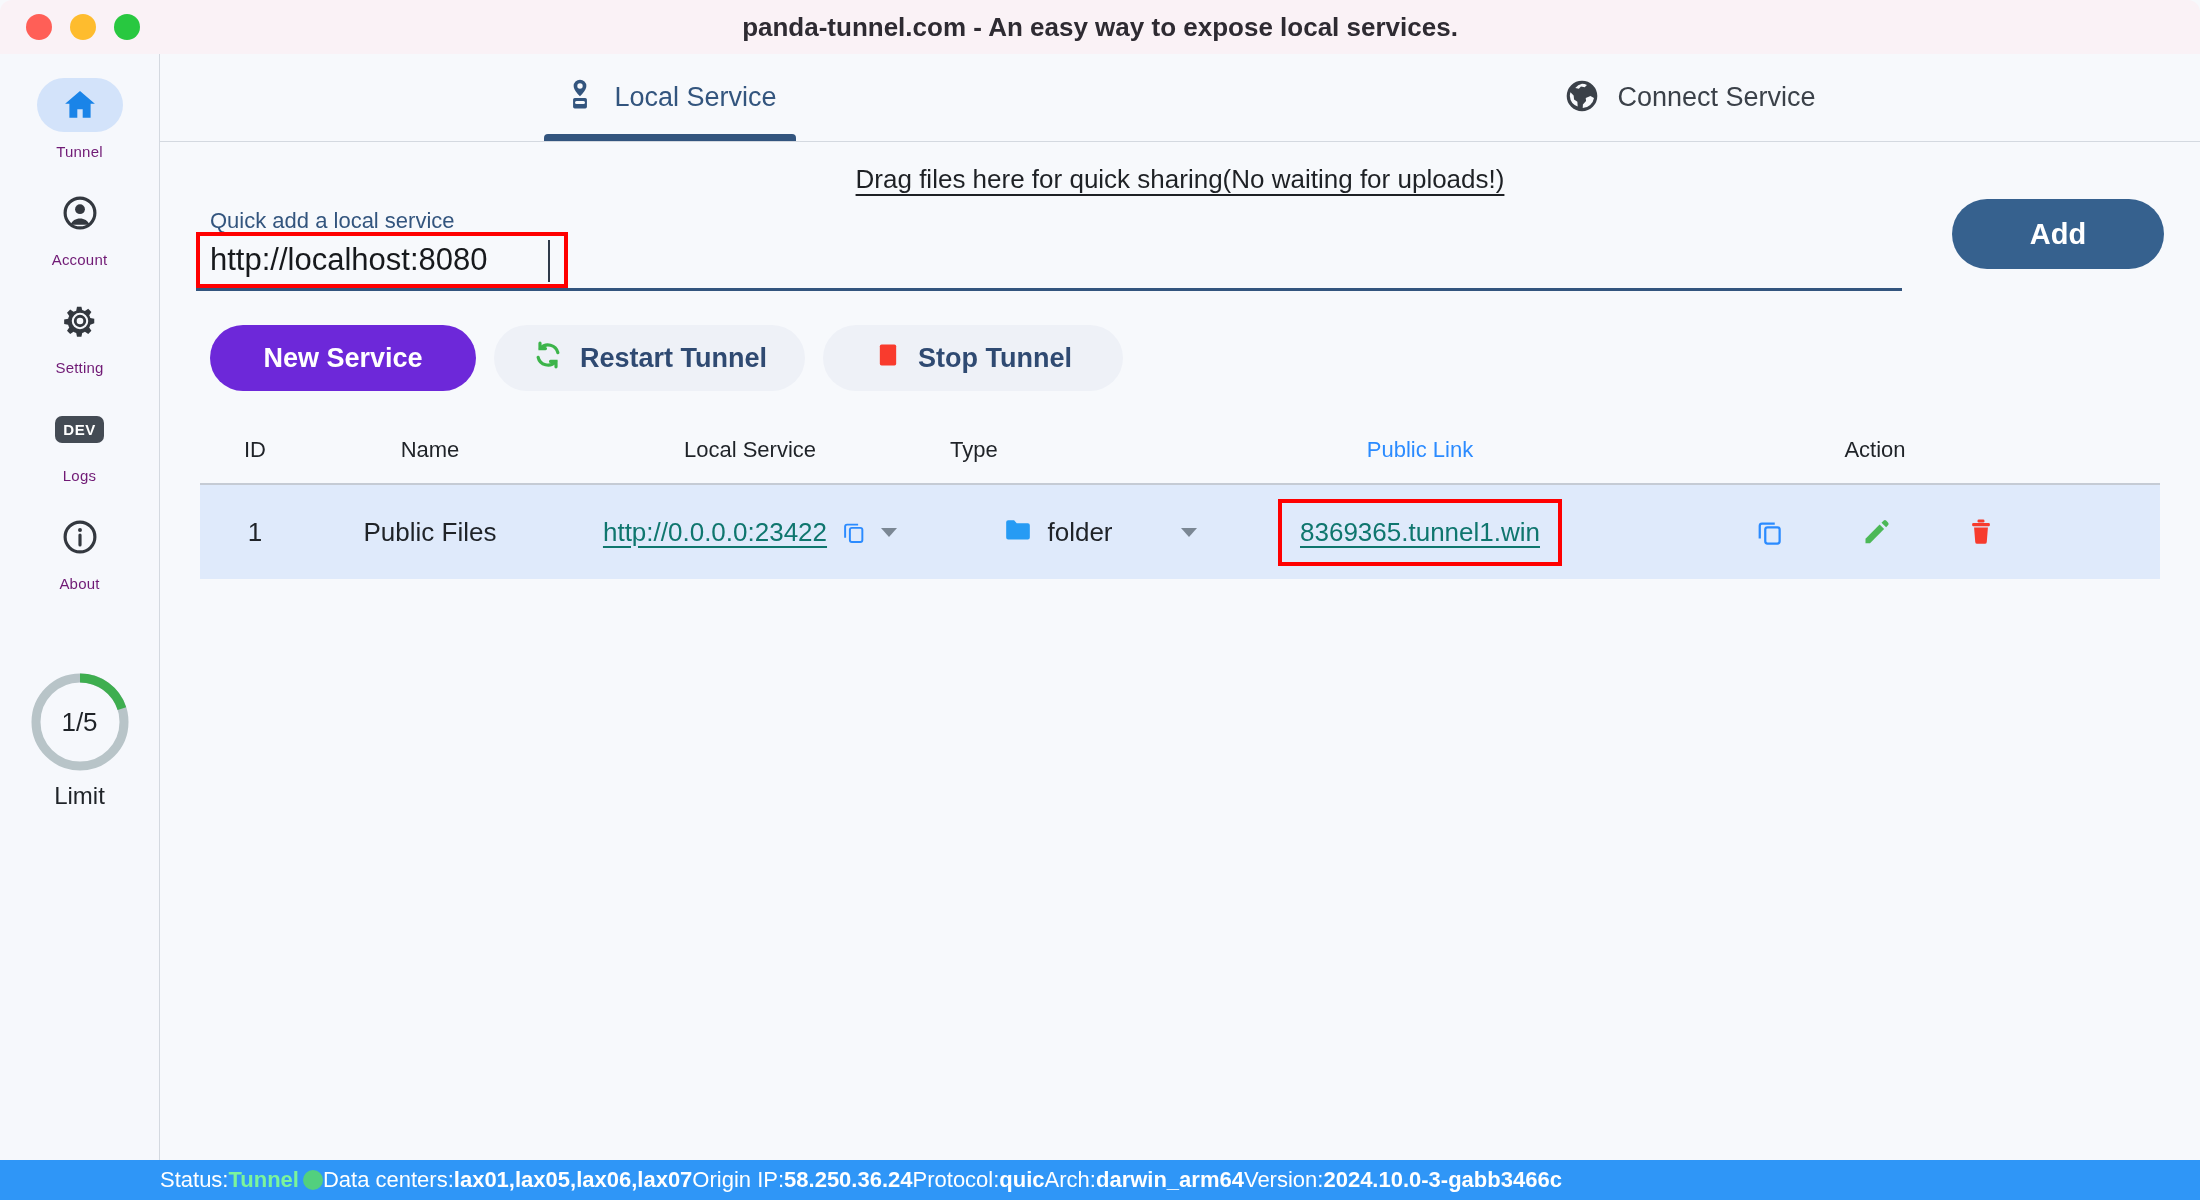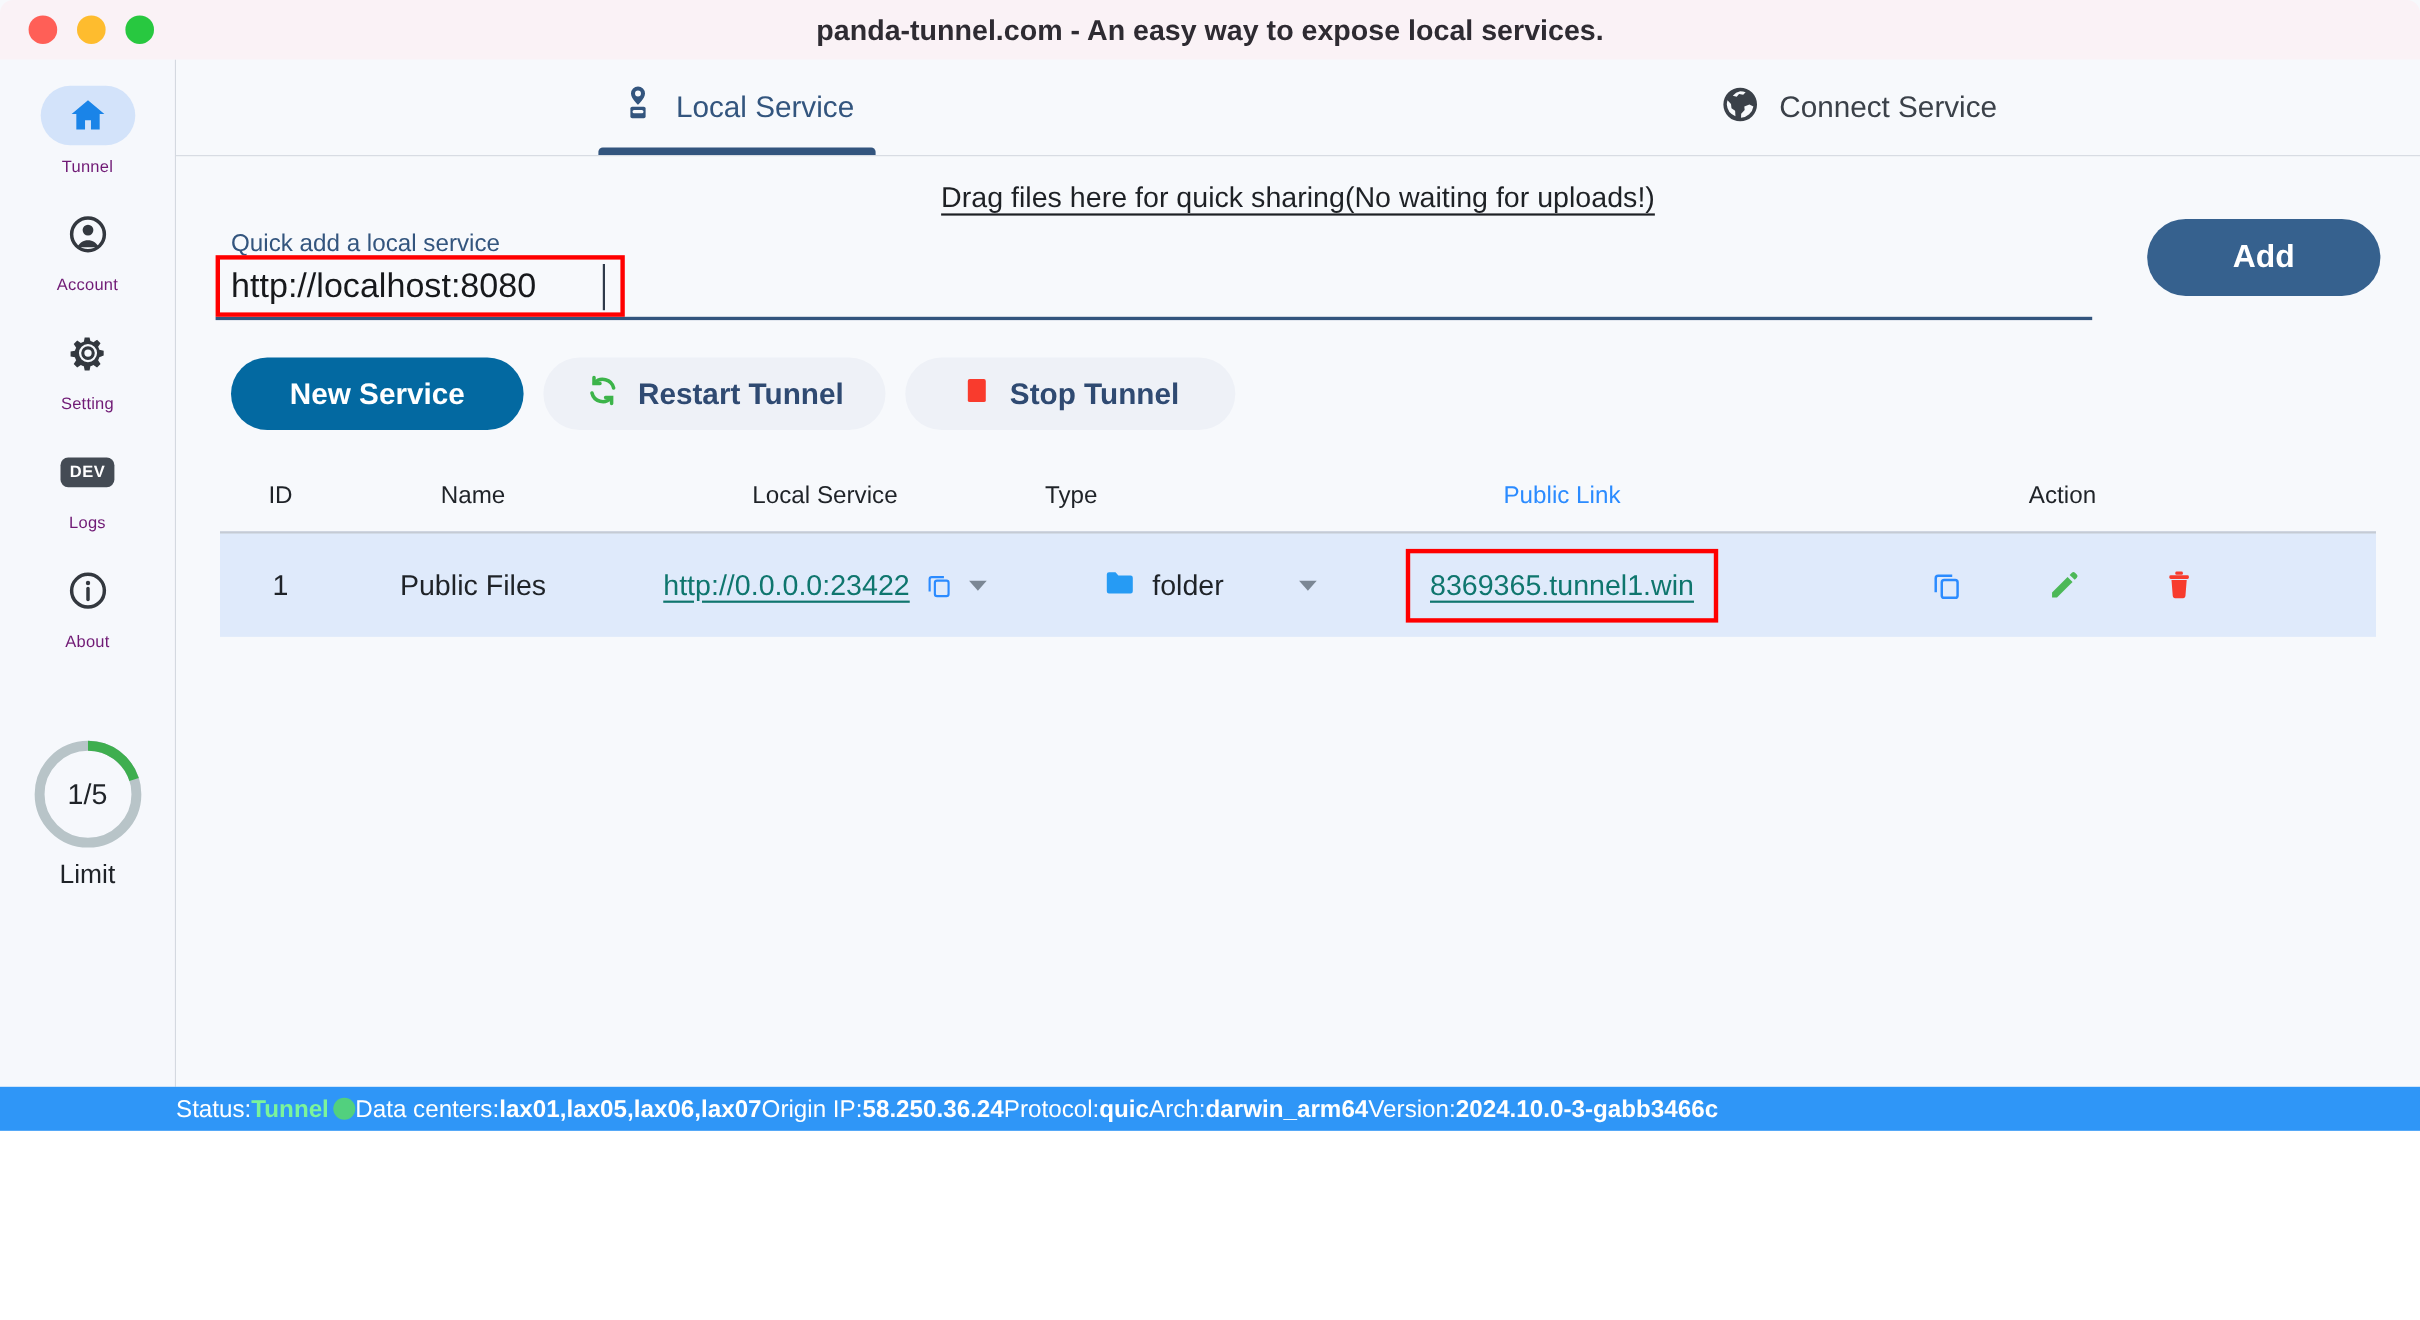--- a/index.html
+++ b/index.html
@@ -5,21 +5,21 @@
 <style>
   * { box-sizing: border-box; margin: 0; padding: 0; }
   html, body {
     width: 2200px; height: 1200px;
     font-family: "Liberation Sans", sans-serif;
     background: #ffffff;
     overflow: hidden;
   }
   .window {
     position: relative;
-    width: 2200px; height: 1028px;
+    width: 2200px; height: 1200px;
     background: #f7f9fc;
     display: flex; flex-direction: column;
   }
 
   
   .titlebar {
     position: relative;
     height: 54px; flex: 0 0 54px;
     background: #faf2f6;
     border-top-left-radius: 12px; border-top-right-radius: 12px;
@@ -138,21 +138,21 @@
 
   
   .actions { display: flex; gap: 18px; margin-top: 34px; padding-left: 14px; }
   .btn {
     height: 66px; border-radius: 33px; border: 0; cursor: pointer;
     display: inline-flex; align-items: center; justify-content: center; gap: 16px;
     font-family: "Liberation Sans", sans-serif;
     font-size: 27px; font-weight: 700;
     padding: 0 38px;
   }
-  .btn.primary { background: #0369a1; color: #ffffff; min-width: 266px; }
+  .btn.primary { background: #6d28d9; color: #ffffff; min-width: 266px; }
   .btn.ghost { background: #eef1f7; color: #2f4a72; min-width: 300px; }
 
   
   .table { margin-top: 26px; padding: 0 4px; }
   .trow { display: flex; align-items: center; }
   .thead { height: 66px; font-size: 22px; color: #1f2328; }
   .thead .th-public { color: #2b8bff; cursor: pointer; }
   .tbody-row {
     height: 96px; background: #dfeafb;
     border-top: 2px solid #c5cbd4;

